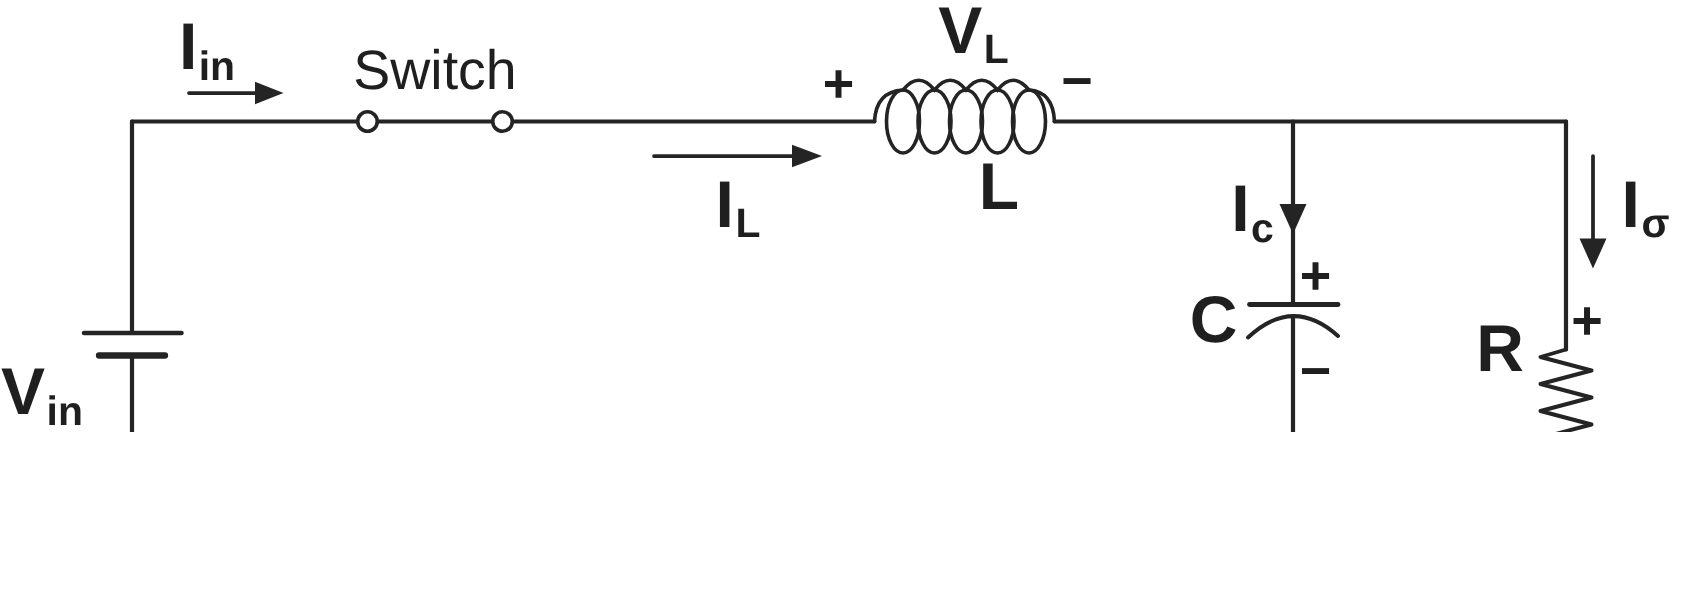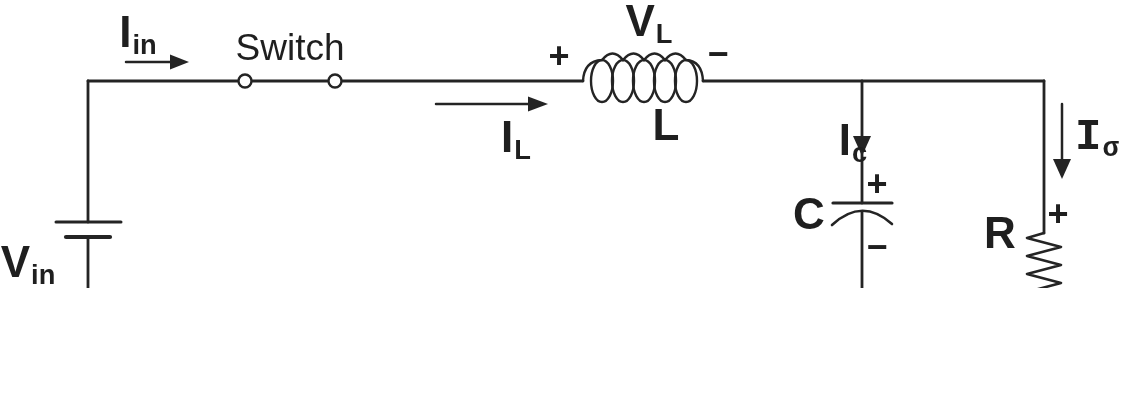--- a/index.html
+++ b/index.html
@@ -101,39 +101,39 @@
   </div>
 
   <div class="lbl" style="left:649px; top:21px;">
     <span class="base">V</span><span class="sub">L</span>
   </div>
 
   <div class="lbl lbl-switch" style="left:290px; top:47px;">Switch</div>
   <div class="sign" style="left:559px; top:56px;">+</div>
   <div class="sign" style="left:718px; top:54px;">−</div>
 
-  <div class="lbl" style="left:516px; top:137px;">
+  <div class="lbl" style="left:492px; top:137px;">
     <span class="base">I</span><span class="sub">L</span>
   </div>
 
   <div class="lbl" style="left:666px; top:125px;">L</div>
 
-  <div class="lbl" style="left:835px; top:140px;margin-left:18px;">
+  <div class="lbl" style="left:835px; top:140px;">
     <span class="base">I</span><span class="sub">c</span>
   </div>
 
   <div class="lbl" style="left:809px; top:214px;">C</div>
   <div class="sign" style="left:877px; top:184px;">+</div>
   <div class="sign" style="left:877px; top:247px;">−</div>
 
   <div class="lbl" style="left:28px; top:222px;margin-top:40px;">
     <span class="base">V</span><span class="sub">in</span>
   </div>
 
-  <div class="lbl" style="left:1097px; top:137px;font-family:Liberation Mono, monospace;">
+  <div class="lbl" style="left:1097px; top:137px;">
     <span class="base">I</span><span class="sub">σ</span>
   </div>
 
   <div class="sign" style="left:1058px; top:214px;">+</div>
   <div class="lbl" style="left:1000px; top:233px;">R</div>
   <div class="sign" style="left:1059px; top:354px;">−</div>
 
 </div>
 
 </body></html>

